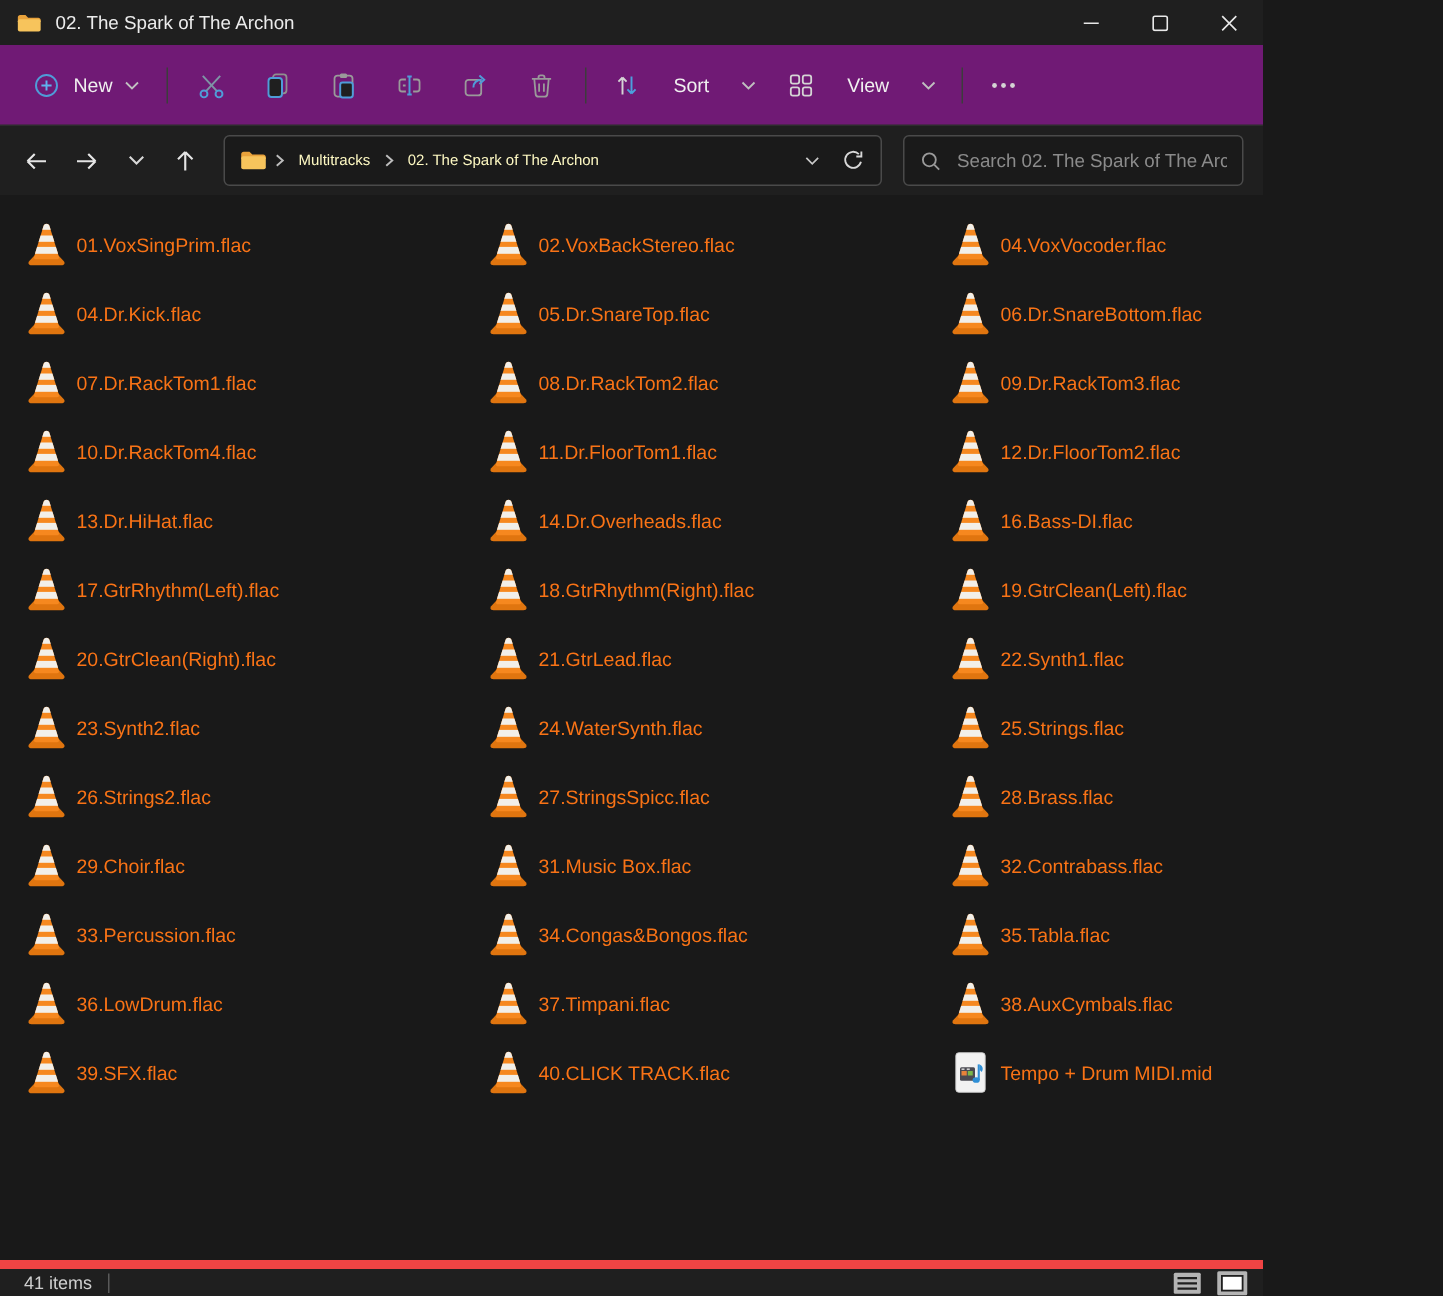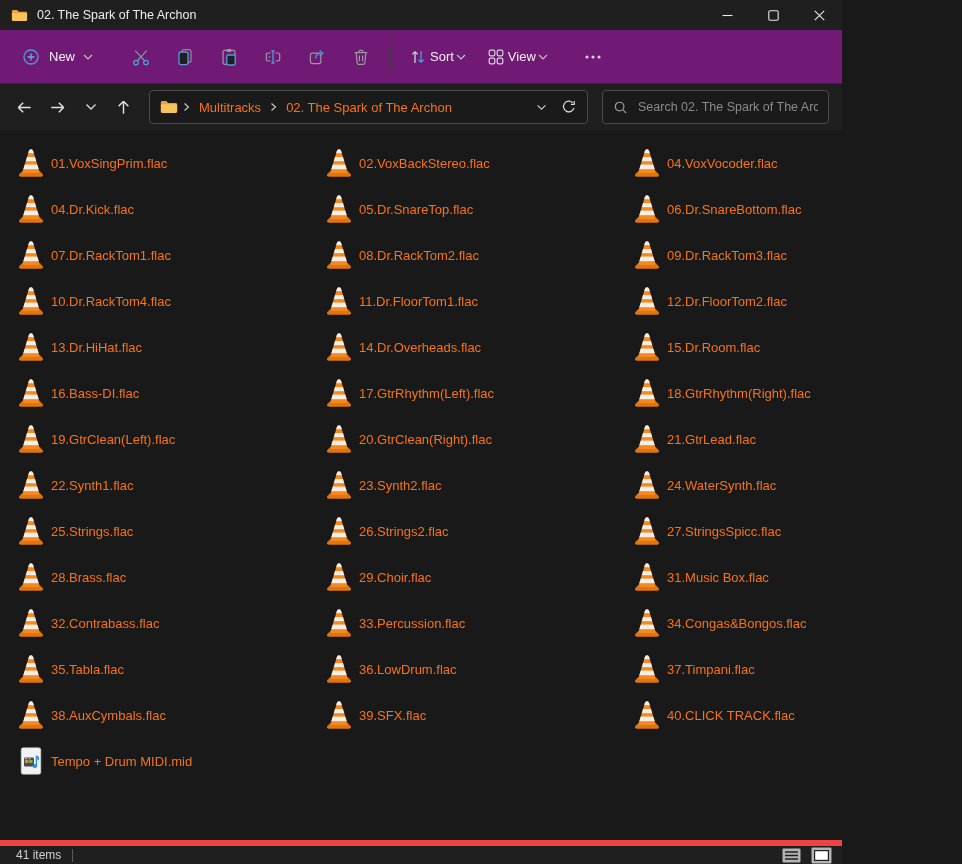--- a/index.html
+++ b/index.html
@@ -19,31 +19,31 @@
   .toolbar { height:54px; background:#701a75; border-bottom:1px solid #2d2d2d;
     display:flex; align-items:center; padding:0 10px; flex-shrink:0; }
   .tb-btn { display:flex; align-items:center; justify-content:center; height:36px;
     border-radius:4px; gap:8px; }
   .tb-new { padding:0 11px; }
   .tb-icon { width:44px; }
   .tb-label { font-size:13px; color:#f0f0f0; }
   .tb-sep { width:1px; height:24px; background:#3c3c3c; margin:0 7px; }
   .chev { width:10px; height:6px; }
   .chev path { stroke:#c0c0c0; stroke-width:1.2; fill:none; }
-  .tb-drop { padding:0 10px; gap:2px; }
+  .tb-drop { padding:0 10px; gap:21px; }
   .tb-more { width:40px; }
 
   
   .navbar { height:46px; background:#1f1f1f; display:flex; align-items:center;
     padding:0 13px 0 8px; flex-shrink:0; }
   .nav-btn { width:33px; height:34px; display:flex; align-items:center; justify-content:center;
     border-radius:4px; flex-shrink:0; }
   .addressbar { flex:1; height:34px; border:1px solid #4a4a4a; border-radius:4px; background:#1a1a1a;
     display:flex; align-items:center; padding:0 4px 0 10px; margin-left:9px; min-width:0; }
-  .crumb { font-size:13px; color:#f97316; padding:0 4px; white-space:nowrap; }
+  .crumb { font-size:10px; color:#fef9c3; padding:0 4px; white-space:nowrap; }
   .crumb-chevron { width:9px; height:10px; margin:0 4px; flex-shrink:0; }
   .crumb-chevron path { stroke:#bdbdbd; stroke-width:1.3; fill:none; }
   .addr-folder { width:18px; height:14px; flex-shrink:0; }
   .addr-spacer { flex:1; }
   .addr-btn { width:28px; height:28px; display:flex; align-items:center; justify-content:center;
     border-radius:4px; flex-shrink:0; }
   .searchbox { width:227px; height:34px; border:1px solid #4a4a4a; border-radius:4px; background:#1a1a1a;
     display:flex; align-items:center; padding:0 10px; gap:10px; margin-left:14px; flex-shrink:0; }
   .searchbox input { flex:1; min-width:0; background:transparent; border:none; outline:none;
     color:#cfcfcf; font-size:12.5px; font-family:inherit; }
@@ -377,27 +377,20 @@
             <use href="#icon-cone"></use>
           </svg>
 
     <span class="fname">14.Dr.Overheads.flac</span>
   </div>
         <div class="item">
     <svg class="fico">
             <use href="#icon-cone"></use>
           </svg>
 
-    <span class="fname">15.Dr.Room.flac</span>
-  </div>
-        <div class="item">
-    <svg class="fico">
-            <use href="#icon-cone"></use>
-          </svg>
-
     <span class="fname">16.Bass-DI.flac</span>
   </div>
         <div class="item">
     <svg class="fico">
             <use href="#icon-cone"></use>
           </svg>
 
     <span class="fname">17.GtrRhythm(Left).flac</span>
   </div>
         <div class="item">

